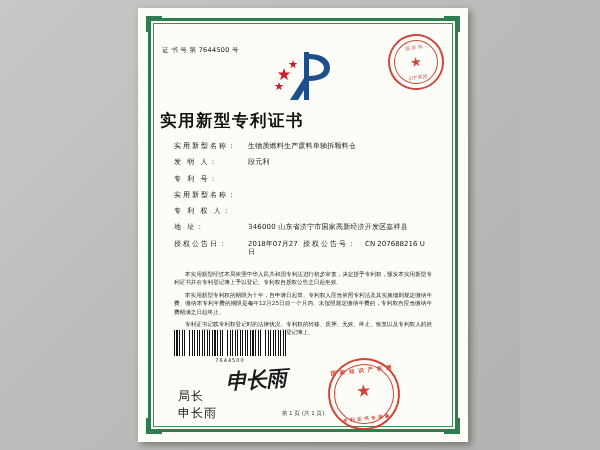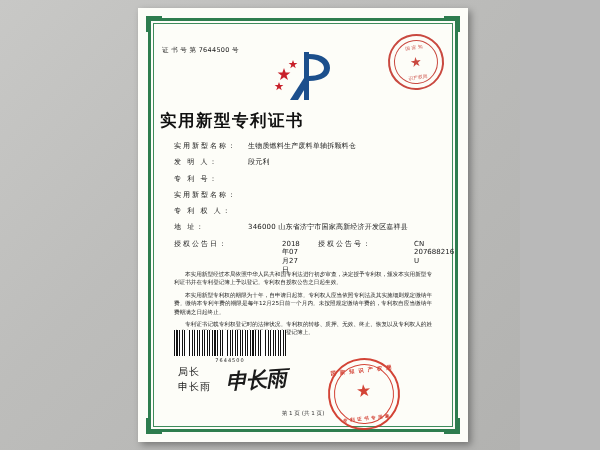--- a/index.html
+++ b/index.html
@@ -139,31 +139,29 @@
     letter-spacing: 0.2px;
   }
   .row2 {
     display: flex;
     margin-bottom: 7.5px;
   }
   .row2 .half {
     display: flex;
     width: 50%;
     font-size: 7px;
-    gap: 34px;
   }
   .row2 .half .label {
     width: 74px;
     flex: 0 0 74px;
     letter-spacing: 2px;
   }
   .row2 .half.r .label {
     width: 62px;
     flex: 0 0 62px;
-    margin-left: 15px;
   }
 
   
   .para {
     position: absolute;
     left: 14px; right: 14px; top: 240px;
     font-size: 5.6px;
     line-height: 1.5;
     text-align: justify;
     color: #222;
@@ -187,22 +185,22 @@
     width: 112px;
     text-align: center;
     font-size: 5px;
     letter-spacing: 1px;
     color: #222;
   }
 
   
   .sig-label {
     position: absolute;
-    left: 18px; top: 335px;
-    font-size: 10px;
+    left: 18px; top: 358px;
+    font-size: 12px;
     line-height: 1.45;
     letter-spacing: 1px;
     color: #161616;
   }
   .sig-script {
     position: absolute;
     left: 66px; top: 336px;
     font-family: "DejaVu Serif", "Liberation Serif", serif;
     font-size: 21px;
     font-style: italic;

